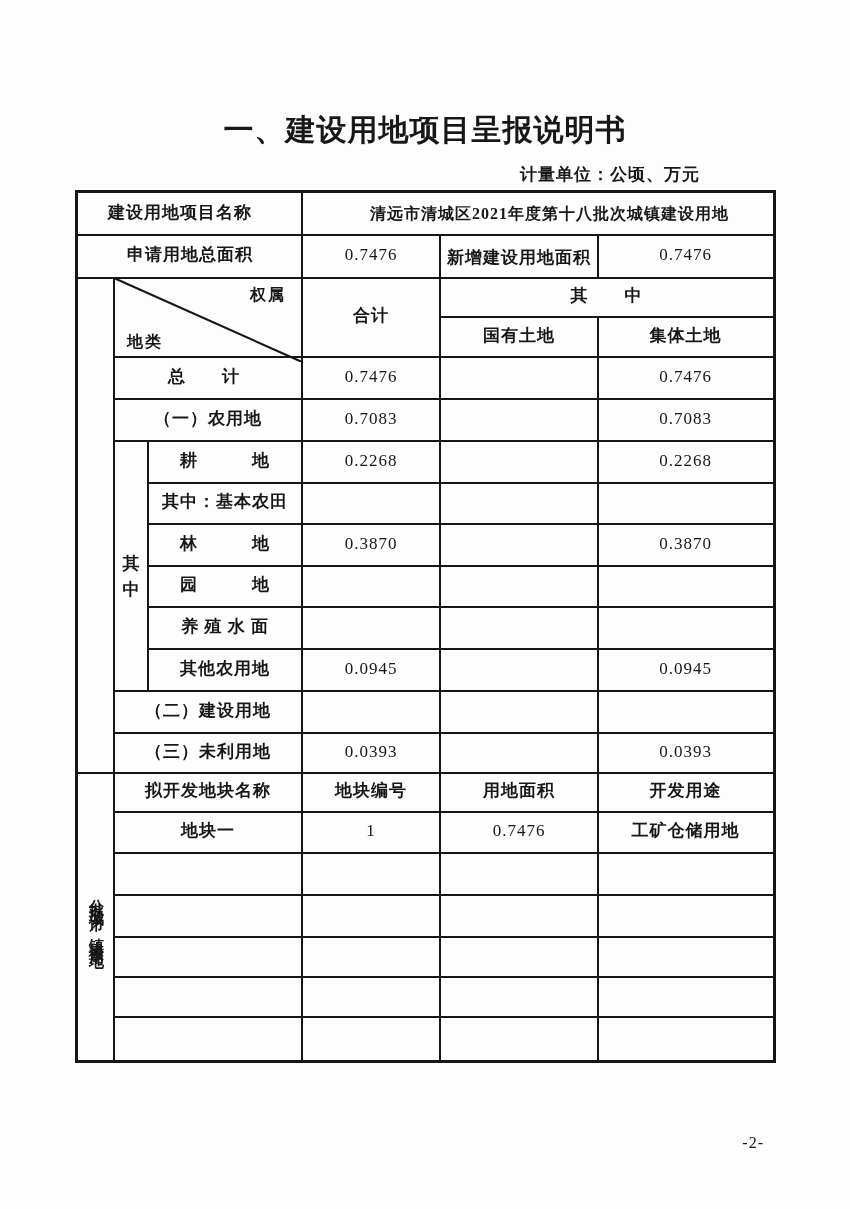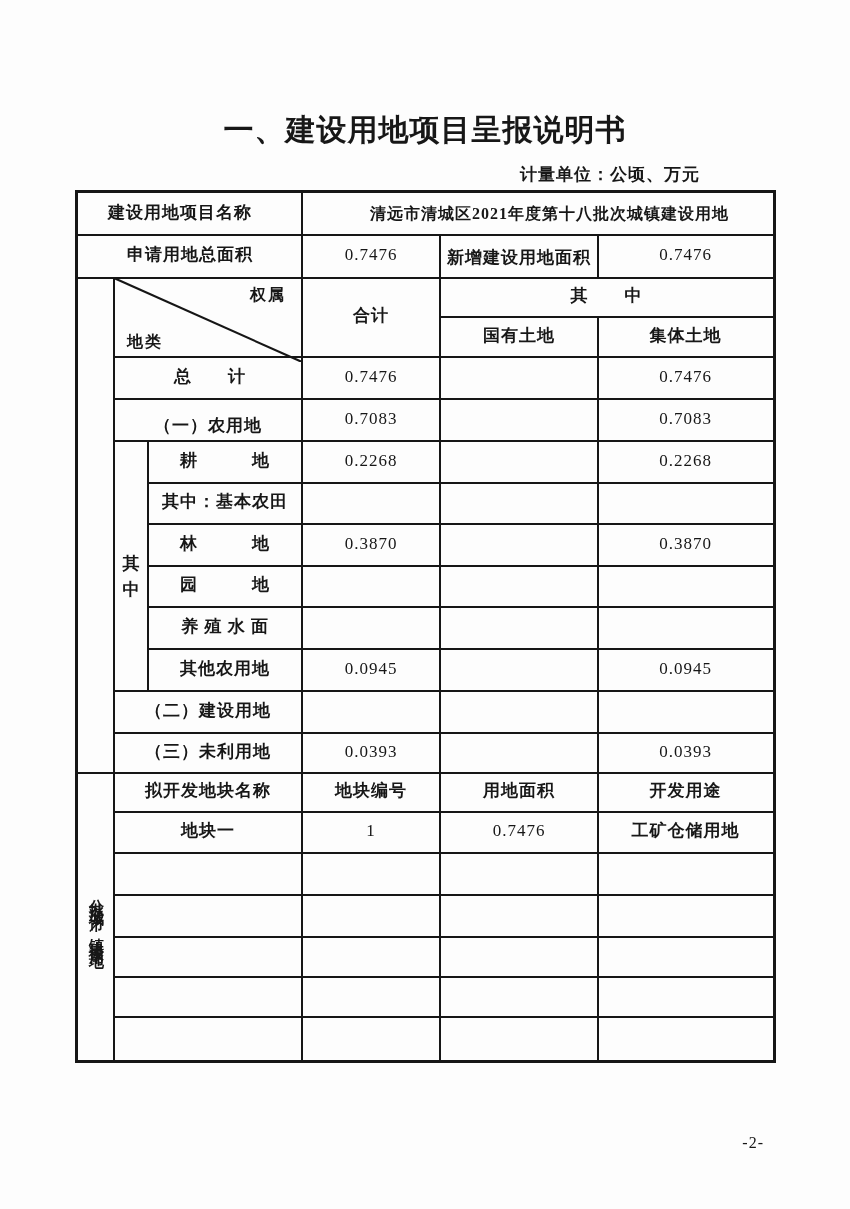--- a/index.html
+++ b/index.html
@@ -100,26 +100,26 @@
       <span class="diag-bottom">地类</span>
     </div>
 
     <div class="cell" style="left:224px;top:84px;width:138px;height:79px;">合计</div>
     <div class="cell" style="left:362px;top:84px;width:333px;height:39px;">其　　中</div>
     <div class="cell" style="left:362px;top:123px;width:158px;height:40px;">国有土地</div>
     <div class="cell" style="left:520px;top:123px;width:175px;height:40px;">集体土地</div>
 
     <div class="cell vtext including-v" style="left:36px;top:247px;width:34px;height:251px;">其中</div>
 
-    <div class="cell" style="left:38px;top:163px;width:188px;height:42px;">总　　计</div>
+    <div class="cell" style="left:32px;top:163px;width:188px;height:42px;">总　　计</div>
     <div class="cell num" style="left:224px;top:163px;width:138px;height:42px;">0.7476</div>
     <div class="cell num" style="left:362px;top:163px;width:158px;height:42px;"></div>
     <div class="cell num" style="left:520px;top:163px;width:175px;height:42px;">0.7476</div>
 
-    <div class="cell" style="left:36px;top:212px;width:188px;height:42px;">（一）农用地</div>
+    <div class="cell" style="left:36px;top:205px;width:188px;height:42px;">（一）农用地</div>
     <div class="cell num" style="left:224px;top:205px;width:138px;height:42px;">0.7083</div>
     <div class="cell num" style="left:362px;top:205px;width:158px;height:42px;"></div>
     <div class="cell num" style="left:520px;top:205px;width:175px;height:42px;">0.7083</div>
 
     <div class="cell" style="left:70px;top:247px;width:154px;height:42px;">耕　　　地</div>
     <div class="cell num" style="left:224px;top:247px;width:138px;height:42px;">0.2268</div>
     <div class="cell num" style="left:362px;top:247px;width:158px;height:42px;"></div>
     <div class="cell num" style="left:520px;top:247px;width:175px;height:42px;">0.2268</div>
 
     <div class="cell" style="left:70px;top:289px;width:154px;height:41px;">其中：基本农田</div>

